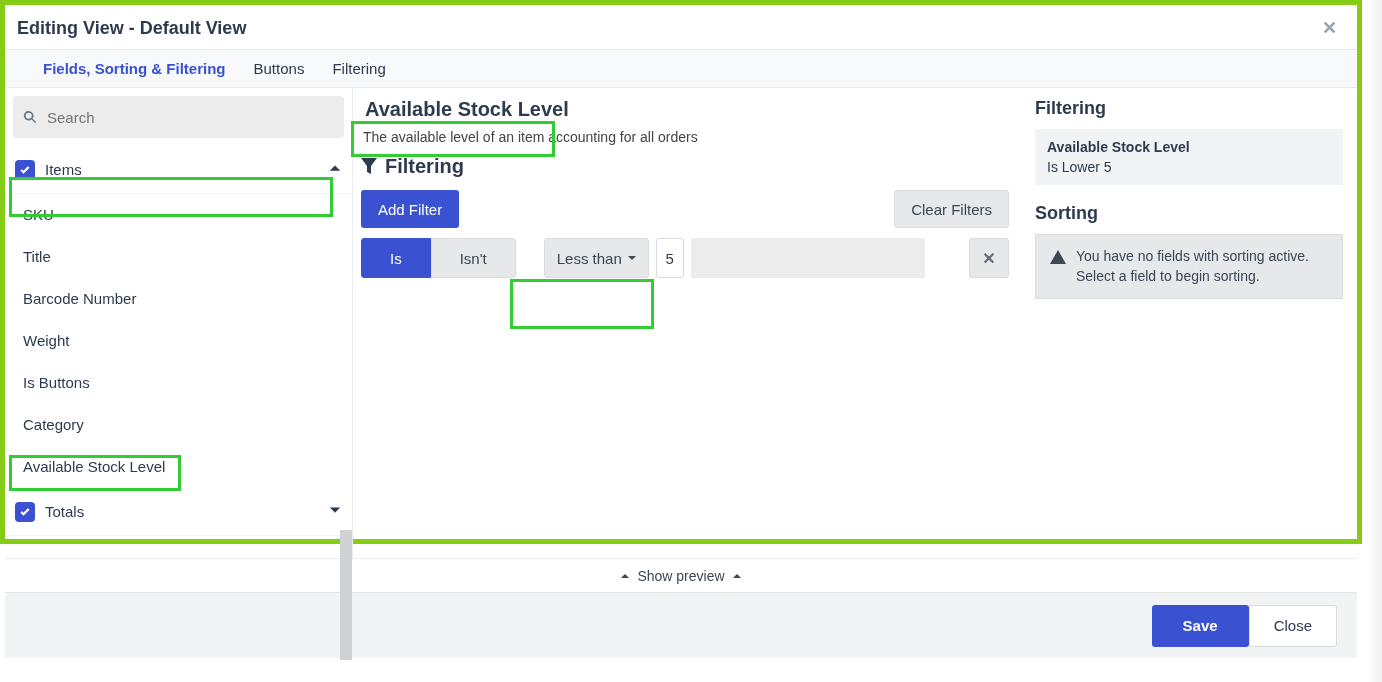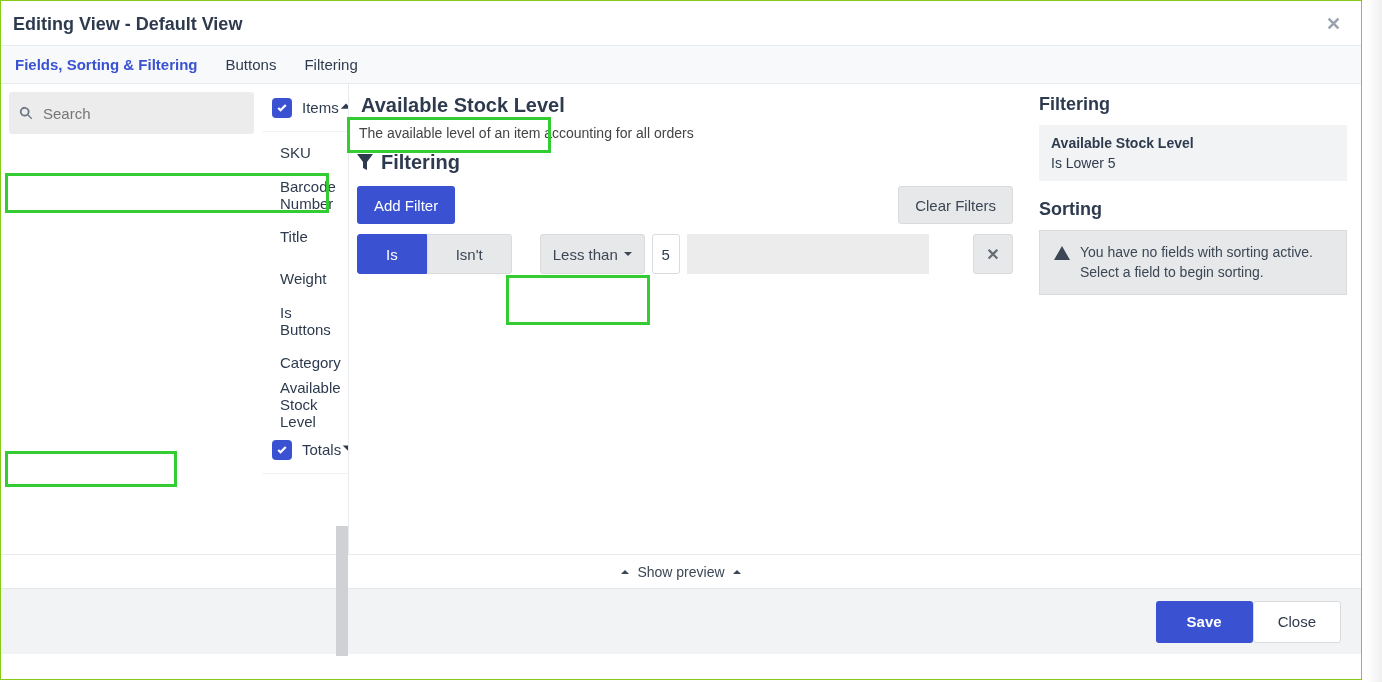--- a/index.html
+++ b/index.html
@@ -1,29 +1,29 @@
 <!DOCTYPE html>
 <html><head>
 <meta charset="utf-8">
 <style>
   * { box-sizing: border-box; }
   html, body { margin:0; padding:0; font-family: -apple-system, "Segoe UI", Arial, sans-serif; color:#2e3b4e; background:#fff; }
   body { width:1382px; height:682px; overflow:hidden; position:relative; }
 
-  .dialog { width:1362px; height:680px; border:1px solid #84cc16; position:relative; background:#fff; }
+  .dialog { width:1362px; height:544px; border:5px solid #84cc16; position:relative; background:#fff; }
   .header { display:flex; justify-content:space-between; align-items:center; padding:8px 12px 6px 12px; border-bottom:1px solid #e9ecef; }
   .header h1 { font-size:18px; font-weight:600; color:#2e3b4e; margin:0; }
   .close-x { color:#9aa3ad; font-size:18px; font-weight:bold; cursor:pointer; padding:4px 8px; }
 
   .tabs { background:#f8f9fa; border-bottom:1px solid #e9ecef; display:flex; gap:28px; padding:10px 14px; font-size:15px; }
   .tab { color:#2e3b4e; cursor:pointer; }
-  .tab.active { color:#3a52d1; font-weight:600; }
+  .tab.active { color:#3a52d1; font-weight:600;margin-left:24px; }
 
   .body { display:flex; height:470px; }
-  .left { width:348px; border-right:1px solid #e9ecef; display:flex; flex-direction:row; position:relative; }
+  .left { width:348px; border-right:1px solid #e9ecef; display:flex; flex-direction:column; position:relative; }
   .search-wrap { padding:8px; }
   .search { display:flex; align-items:center; background:#ececec; border-radius:3px; height:42px; padding:0 10px; color:#6b7683; }
   .search svg { width:14px; height:14px; fill:#6b7683; margin-right:8px; }
   .search input { border:none; background:transparent; outline:none; font-size:15px; color:#6b7683; flex:1; }
 
   .tree { flex:1; overflow:hidden; position:relative; }
   .group-row { display:flex; align-items:center; height:48px; padding:0 10px; border-bottom:1px solid #f2f3f5; font-size:15px; cursor:pointer; }
   .checkbox-blue { width:20px; height:20px; border-radius:4px; background:#3a52d1; display:flex; align-items:center; justify-content:center; margin-right:10px; flex-shrink:0; }
   .checkbox-blue svg { width:12px; height:12px; stroke:#fff; stroke-width:3; fill:none; }
   .chev { margin-left:auto; color:#2e3b4e; }
@@ -117,22 +117,22 @@
               </svg>
           </span>
           <span>Items</span>
           <span class="chev">
             <svg viewBox="0 0 16 16">
                 <path d="M2 11l6-6 6 6z"></path>
               </svg>
           </span>
         </div>
         <div class="sub-item">SKU</div>
+        <div class="sub-item">Title</div>
         <div class="sub-item">Barcode Number</div>
-        <div class="sub-item">Title</div>
         <div class="sub-item">Weight</div>
         <div class="sub-item">Is Buttons</div>
         <div class="sub-item">Category</div>
         <div class="sub-item">Available Stock Level</div>
 
         <div class="group-row">
           <span class="checkbox-blue">
             <svg viewBox="0 0 16 16">
                 <path d="M3 8l3 3 7-7"></path>
               </svg>

